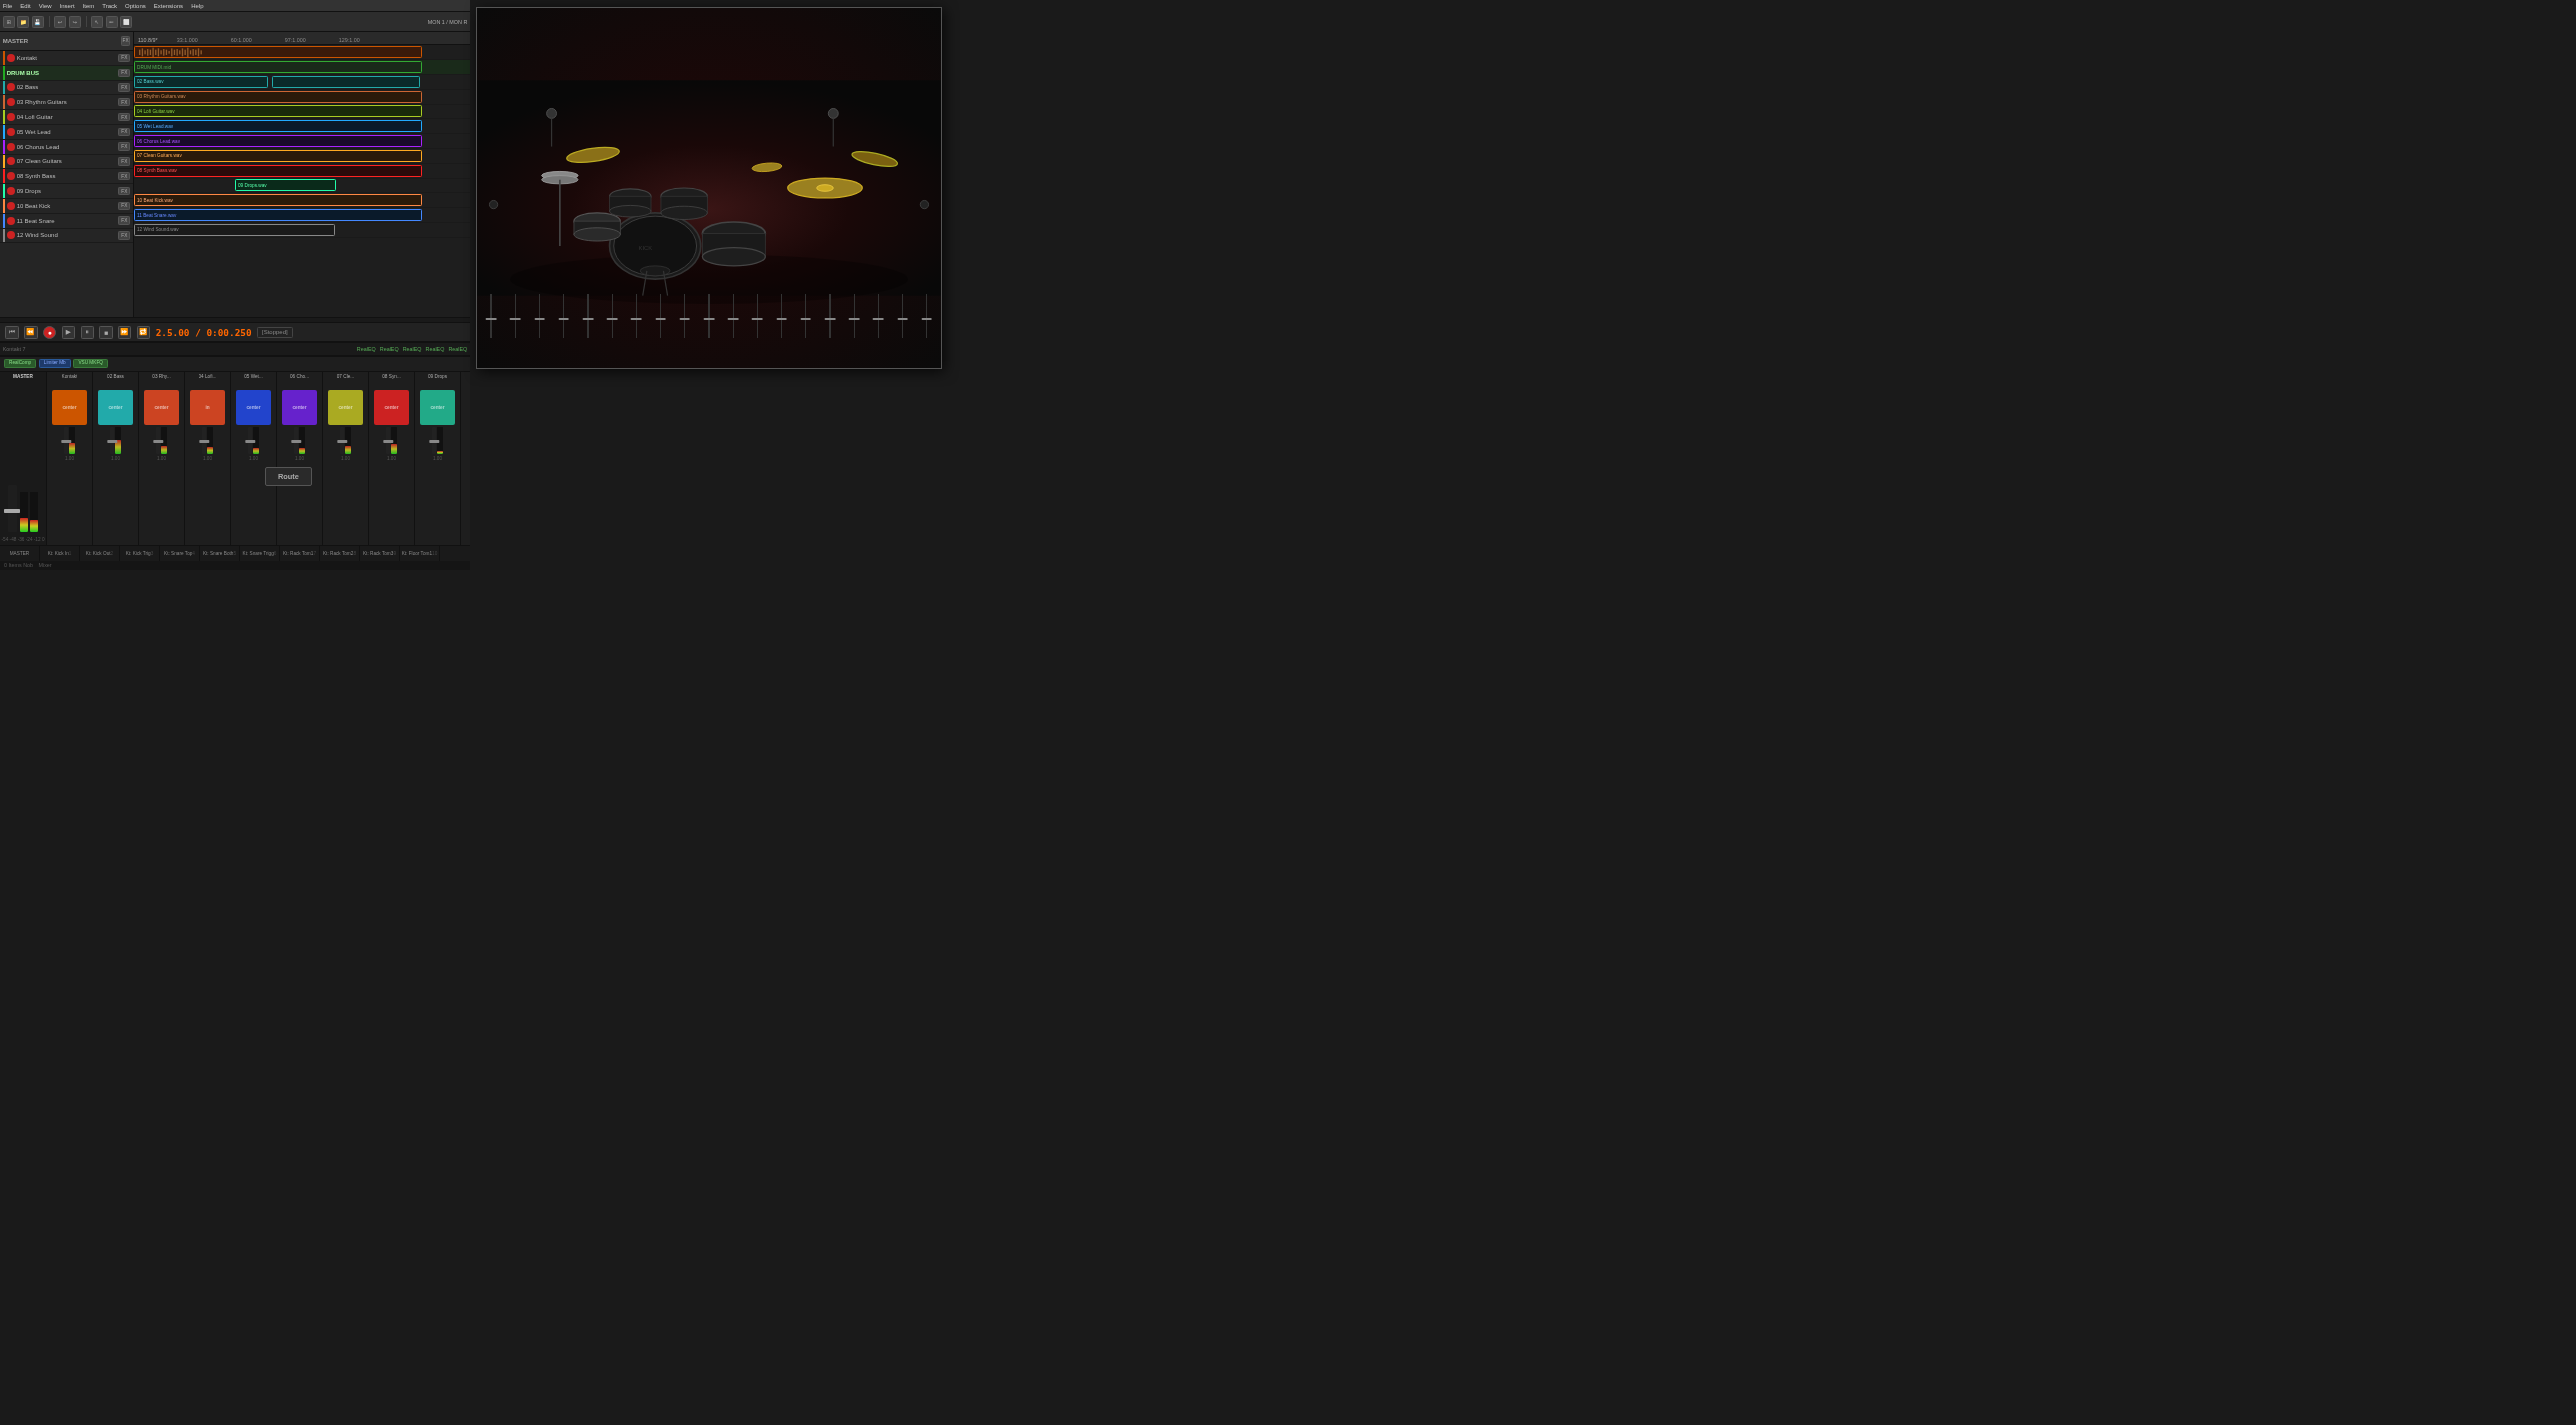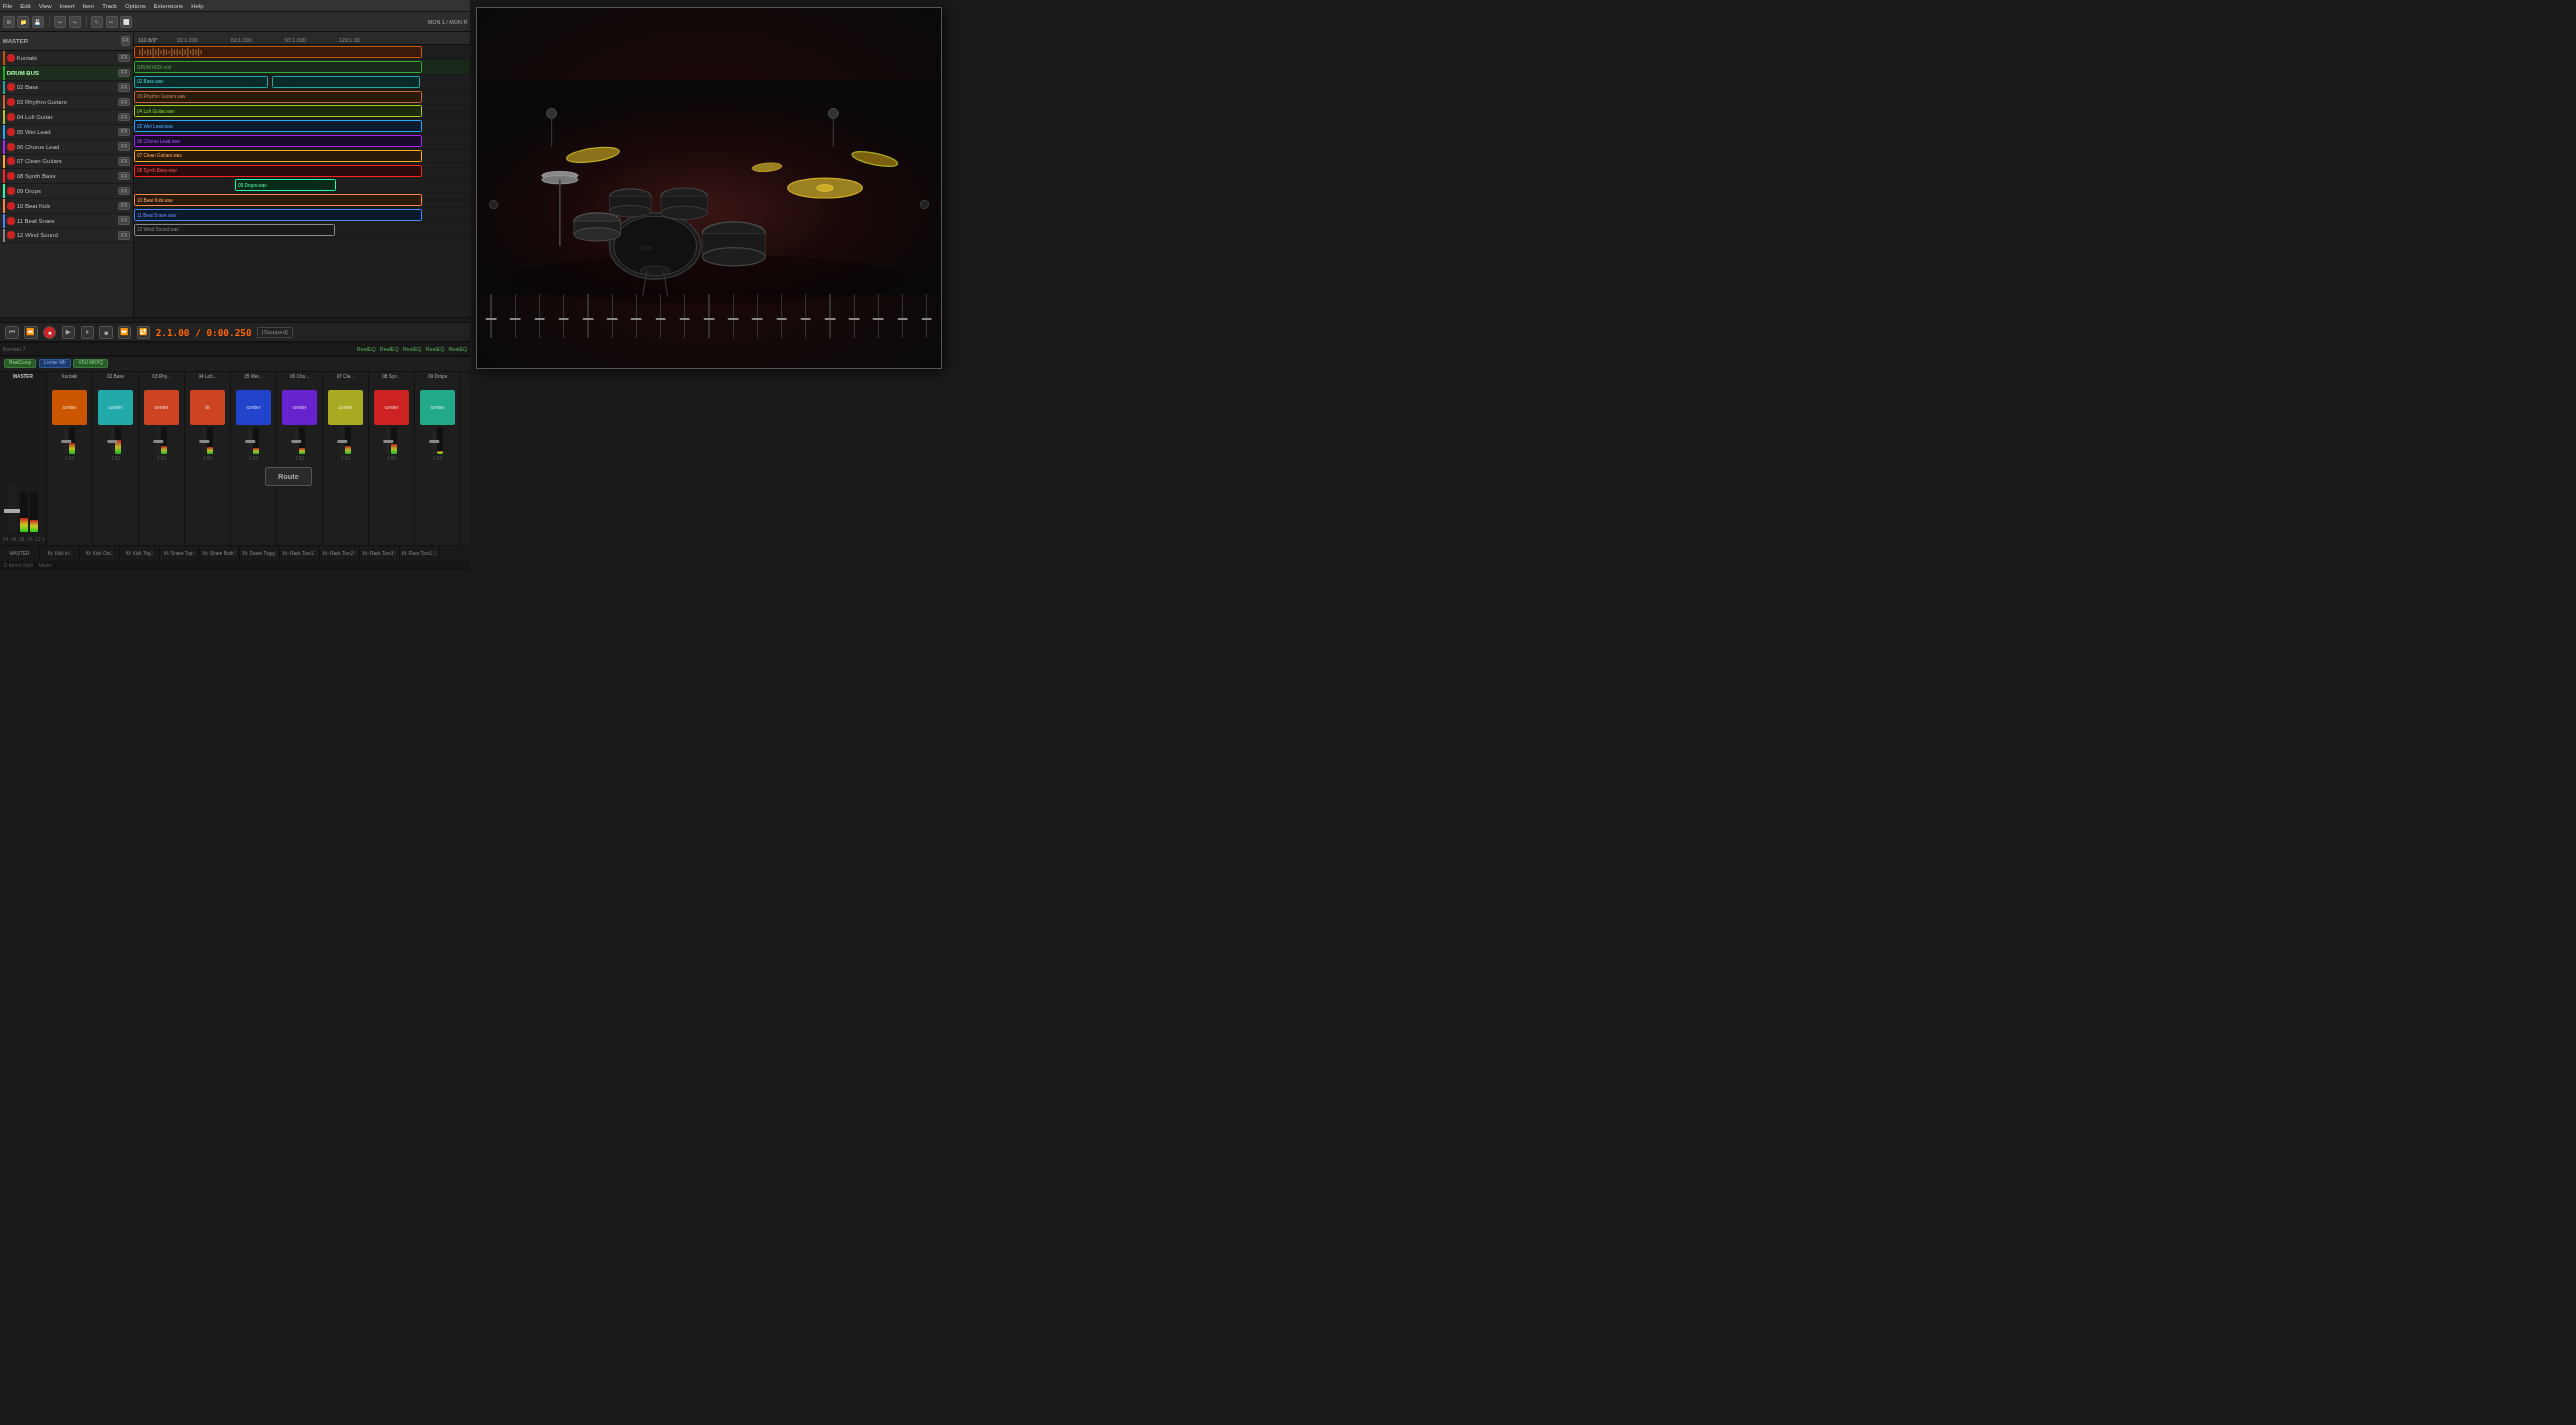--- a/index.html
+++ b/index.html
@@ -1099,21 +1099,21 @@
 
   <div class="transport-bar">
     <div class="transport-btn">⏮</div>
     <div class="transport-btn">⏪</div>
     <div class="transport-btn rec-btn">●</div>
     <div class="transport-btn">▶</div>
     <div class="transport-btn">⏸</div>
     <div class="transport-btn">■</div>
     <div class="transport-btn">⏩</div>
     <div class="transport-btn">🔁</div>
-    <span class="transport-time">2.1.00 / 0:00.250</span>
+    <span class="transport-time">2.5.00 / 0:00.250</span>
     <span class="transport-status">[Stopped]</span>
   </div>
 
   <div class="track-info-bar">
     <span>Kontakt 7</span>
     <div style="flex:1;"></div>
     <span style="color:#5a5;">RealEQ</span>
     <span style="color:#5a5;">RealEQ</span>
     <span style="color:#5a5;">RealEQ</span>
     <span style="color:#5a5;">RealEQ</span>

